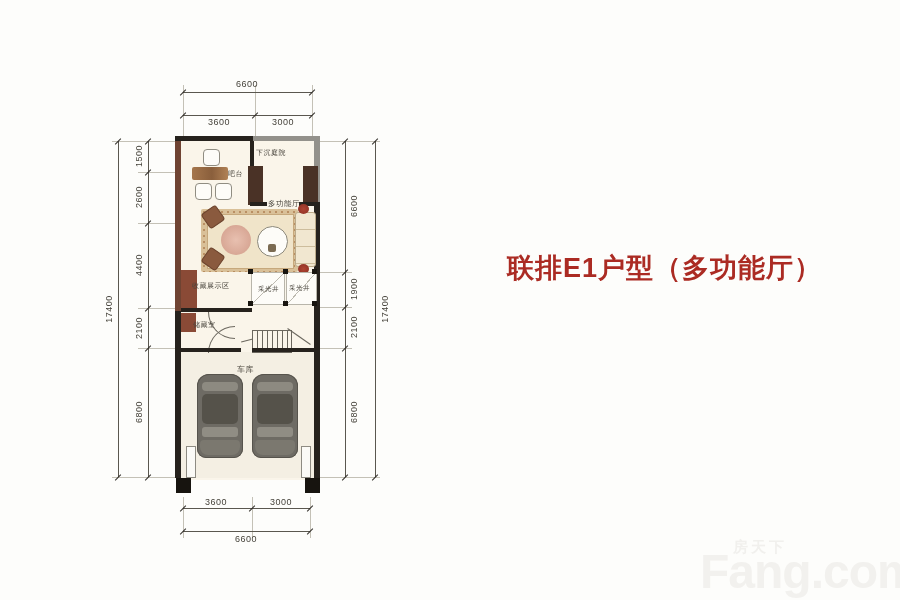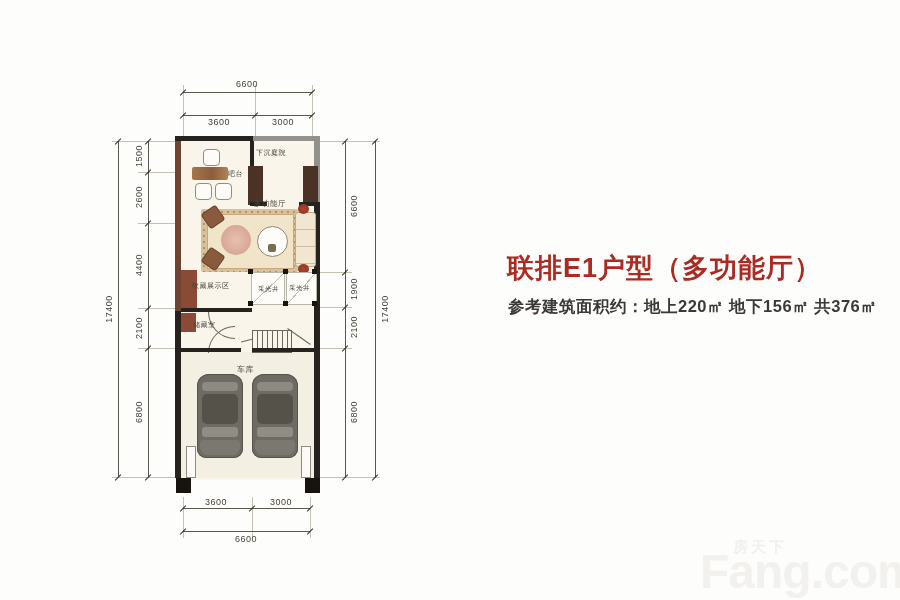--- a/index.html
+++ b/index.html
@@ -127,21 +127,21 @@
       <div class="car-wind"></div>
       <div class="car-hood"></div>
     </div>
     <div class="whitepost" style="left:186px;top:446px;width:8px;height:30px;"></div>
     <div class="whitepost" style="left:301px;top:446px;width:8px;height:30px;"></div>
     <div class="post" style="left:176px;top:478px;width:15px;height:15px;"></div>
     <div class="post" style="left:305px;top:478px;width:15px;height:15px;"></div>
 
     <div class="rlabel" style="left:256px;top:148px;">下沉庭院</div>
     <div class="rlabel" style="left:228px;top:169px;">吧台</div>
-    <div class="rlabel" style="left:254px;top:199px;font-size:7.5px;">多功能厅</div>
+    <div class="rlabel" style="left:268px;top:199px;font-size:7.5px;">多功能厅</div>
     <div class="rlabel" style="left:192px;top:281px;">收藏展示区</div>
     <div class="rlabel" style="left:258px;top:285px;font-size:6.5px;">采光井</div>
     <div class="rlabel" style="left:289px;top:284px;font-size:6.5px;">采光井</div>
     <div class="rlabel" style="left:193px;top:320px;">储藏室</div>
     <div class="rlabel" style="left:237px;top:364px;font-size:8px;">车库</div>
 
     <div class="dext" style="left:183px;top:85px;width:1px;height:51px;"></div>
     <div class="dext" style="left:255px;top:85px;width:1px;height:51px;"></div>
     <div class="dext" style="left:312px;top:85px;width:1px;height:51px;"></div>
     <div class="dline" style="left:183px;top:92px;width:129px;height:1px;"></div>
@@ -207,18 +207,17 @@
     <div class="dlabel v" style="left:354px;top:289px;">1900</div>
     <div class="dlabel v" style="left:354px;top:327px;">2100</div>
     <div class="dlabel v" style="left:354px;top:412px;">6800</div>
     <div class="dline" style="left:375px;top:141px;width:1px;height:336px;"></div>
     <div class="tick" style="left:371px;top:141px;"></div>
     <div class="tick" style="left:371px;top:477px;"></div>
     <div class="dlabel v" style="left:385px;top:309px;">17400</div>
   </div>
 
   <div class="title">联排E1户型（多功能厅）</div>
-  <div class="subtitle">参考建筑面积约：地上220㎡ 地下156㎡ 共376㎡</div>
 
   <div class="wm-cn">房天下</div>
   <div class="wm-big">Fang.com</div>
 
 </div>
 
 </body></html>

